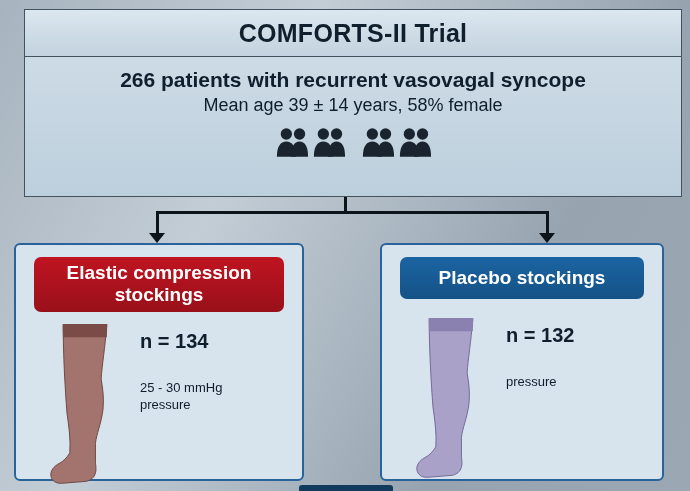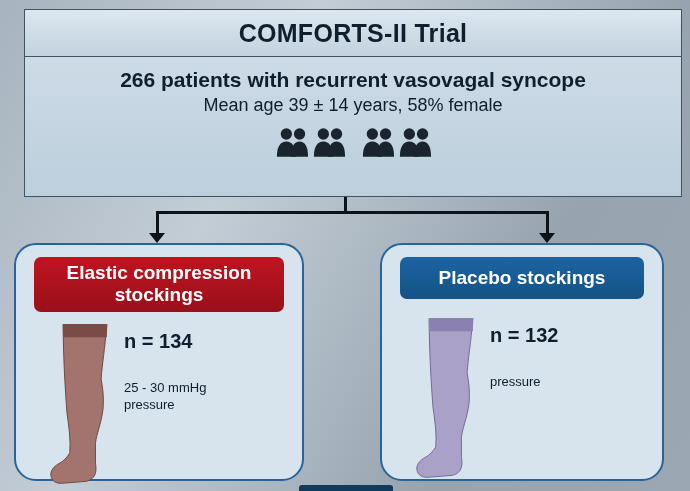--- a/index.html
+++ b/index.html
@@ -44,34 +44,34 @@
     position:absolute; width:0; height:0;
     border-left:8px solid transparent; border-right:8px solid transparent;
     border-top:10px solid #0c1319;
   }
   .arrowL { left:149px; top:233px; }
   .arrowR { left:539px; top:233px; }
 
   
   .arm {
     position:absolute; top:243px; height:238px;
-    background:#d7e3ed; border:2px solid #28639a; border-radius:22px;
+    background:#d7e3ed; border:2px solid #28639a; border-radius:6px;
     padding:12px 18px;
   }
   .arm-left  { left:14px;  width:290px; }
   .arm-right { left:380px; width:284px; }
   .arm-header {
     border-radius:7px; color:#ffffff; font-weight:bold; font-size:19px;
     text-align:center; display:flex; align-items:center; justify-content:center;
     line-height:1.18; padding:5px 10px;
   }
   .arm-header.red  { background:linear-gradient(180deg,#bf1420,#99101a); min-height:50px; }
   .arm-header.blue { background:linear-gradient(180deg,#1b64a2,#155286); min-height:42px; }
 
-  .arm-body { display:flex; margin-top:10px; }
+  .arm-body { display:flex; gap:16px; margin-top:10px; }
   .arm-right .arm-body { margin-top:17px; }
   .leg-wrap { flex:0 0 auto; width:78px; height:166px; margin-left:12px; }
   .leg-wrap svg { width:100%; height:100%; }
   .leg-elastic .leg-main { fill:#a3736d; stroke:#6b4540; stroke-width:1; }
   .leg-elastic .leg-band { fill:#7a4b47; }
   .leg-placebo .leg-main { fill:#a9a1c8; stroke:#6f6694; stroke-width:1; }
   .leg-placebo .leg-band { fill:#8b81b0; }
 
   .arm-text { padding-top:8px; color:#0f1f2d; }
   .n-label { font-size:20px; font-weight:bold; }

